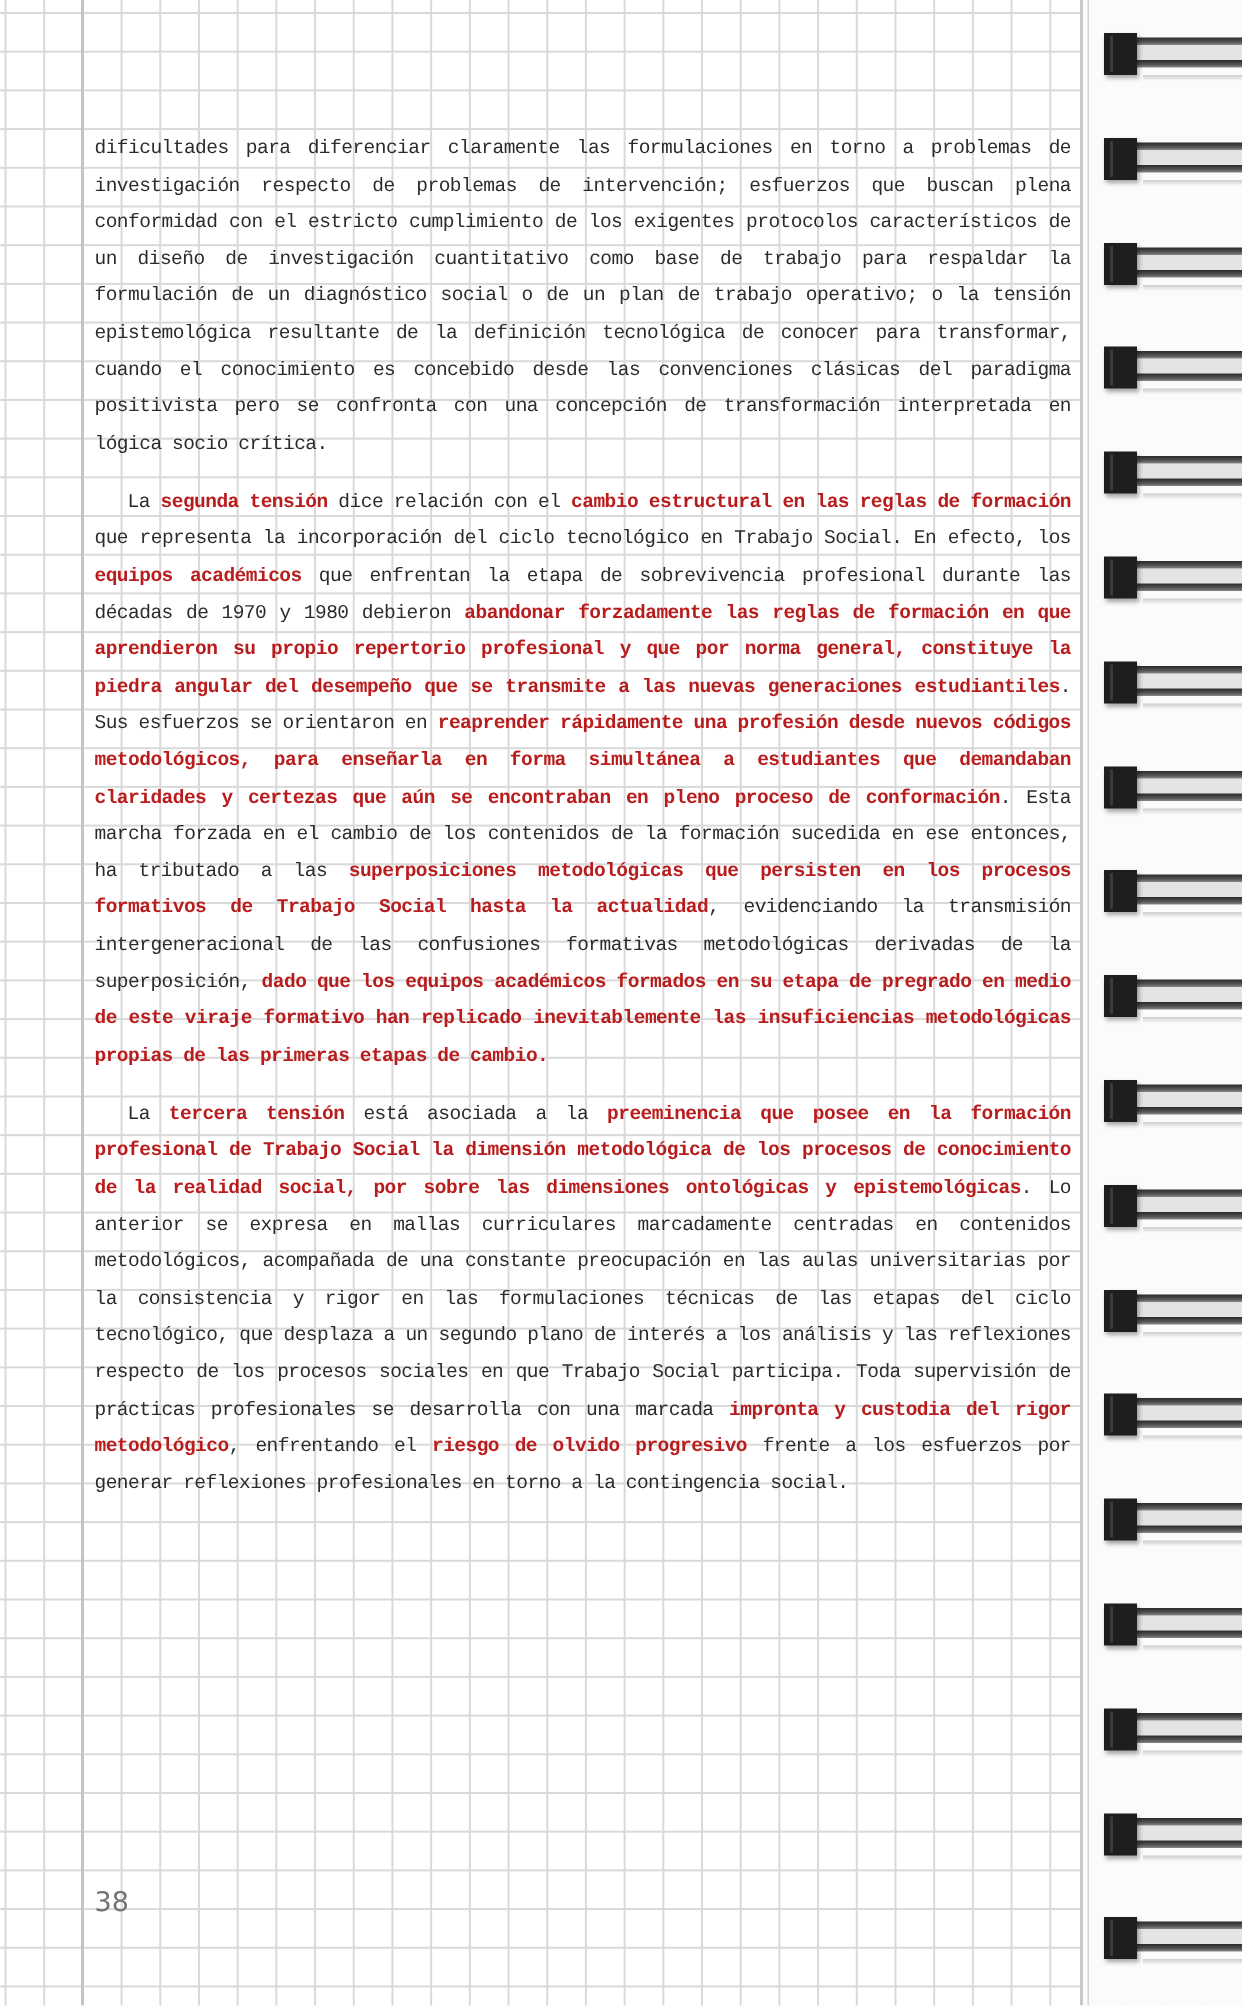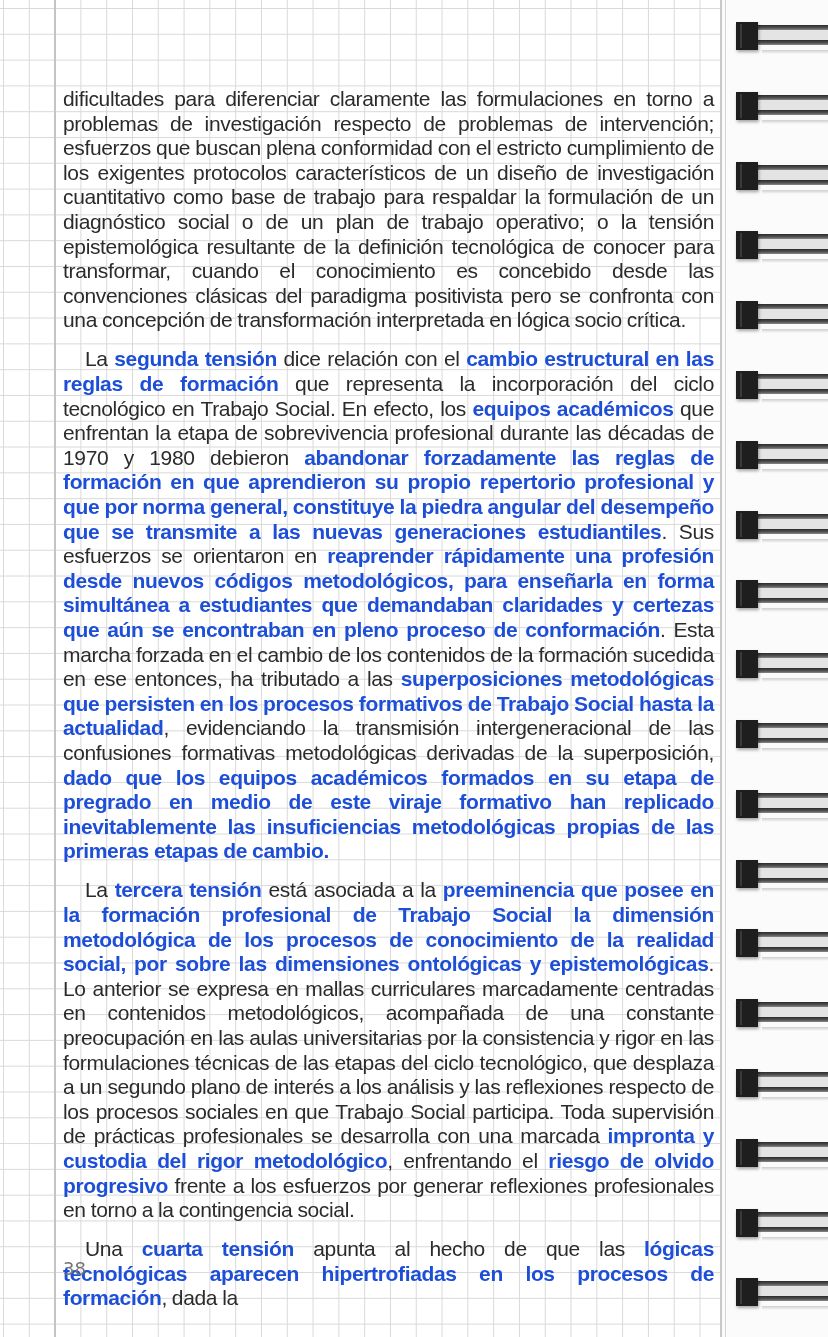--- a/index.html
+++ b/index.html
@@ -42,27 +42,27 @@
     .ring .wire.bot { top: 18px; }
     .ring .gap {
       position: absolute; left: 22px; right: 0; top: 8px; height: 10px; background: #e4e4e4;
     }
     .ring .shadow {
       position: absolute; left: 26px; right: 0; top: 28px; height: 4px;
       background: linear-gradient(to bottom, rgba(0,0,0,0.18), rgba(0,0,0,0));
     }
     .content {
       position: absolute; left: 63px; top: 87px; width: 651px;
-      font-family: Liberation Sans, sans-serif;
-      font-size: 21px; line-height: 24.6px; color: #2b2b2b;
+      font-family: Liberation Mono, monospace;
+      font-size: 13px; line-height: 24.6px; color: #2b2b2b;
       text-align: justify; letter-spacing: -0.35px; word-spacing: -0.5px;
     }
     .content p { margin: 0 0 14.5px 0; }
     .content p.indent { text-indent: 22px; }
-    .content b { font-weight: bold; color: #1d4ed8; }
+    .content b { font-weight: bold; color: #b91c1c; }
     .page-number {
       position: absolute; left: 63px; top: 1258px;
       font-family: "DejaVu Sans", sans-serif; font-size: 18px; color: #737373;
     }
   </style>
 </head>
 <body>
 
 <div class="left-margin-line"></div>
 <div class="right-strip"></div>
@@ -199,16 +199,15 @@
       <div class="wire bot"></div>
       <div class="block"></div>
       <div class="shadow"></div>
     </div>
   </div>
 
 <div class="content">
   <p><span>dificultades para diferenciar claramente las formulaciones en torno a problemas de investigación respecto de problemas de intervención; esfuerzos que buscan plena conformidad con el estricto cumplimiento de los exigentes protocolos característicos de un diseño de investigación cuantitativo como base de trabajo para respaldar la formulación de un diagnóstico social o de un plan de trabajo operativo; o la tensión epistemológica resultante de la definición tecnológica de conocer para transformar, cuando el conocimiento es concebido desde las convenciones clásicas del paradigma positivista pero se confronta con una concepción de transformación interpretada en lógica socio crítica.</span></p>
   <p class="indent"><span>La </span><b>segunda tensión</b><span> dice relación con el </span><b>cambio estructural en las reglas de formación</b><span> que representa la incorporación del ciclo tecnológico en Trabajo Social. En efecto, los </span><b>equipos académicos</b><span> que enfrentan la etapa de sobrevivencia profesional durante las décadas de 1970 y 1980 debieron </span><b>abandonar forzadamente las reglas de formación en que aprendieron su propio repertorio profesional y que por norma general, constituye la piedra angular del desempeño que se transmite a las nuevas generaciones estudiantiles</b><span>. Sus esfuerzos se orientaron en </span><b>reaprender rápidamente una profesión desde nuevos códigos metodológicos, para enseñarla en forma simultánea a estudiantes que demandaban claridades y certezas que aún se encontraban en pleno proceso de conformación</b><span>. Esta marcha forzada en el cambio de los contenidos de la formación sucedida en ese entonces, ha tributado a las </span><b>superposiciones metodológicas que persisten en los procesos formativos de Trabajo Social hasta la actualidad</b><span>, evidenciando la transmisión intergeneracional de las confusiones formativas metodológicas derivadas de la superposición, </span><b>dado que los equipos académicos formados en su etapa de pregrado en medio de este viraje formativo han replicado inevitablemente las insuficiencias metodológicas propias de las primeras etapas de cambio.</b></p>
   <p class="indent"><span>La </span><b>tercera tensión</b><span> está asociada a la </span><b>preeminencia que posee en la formación profesional de Trabajo Social la dimensión metodológica de los procesos de conocimiento de la realidad social, por sobre las dimensiones ontológicas y epistemológicas</b><span>. Lo anterior se expresa en mallas curriculares marcadamente centradas en contenidos metodológicos, acompañada de una constante preocupación en las aulas universitarias por la consistencia y rigor en las formulaciones técnicas de las etapas del ciclo tecnológico, que desplaza a un segundo plano de interés a los análisis y las reflexiones respecto de los procesos sociales en que Trabajo Social participa. Toda supervisión de prácticas profesionales se desarrolla con una marcada </span><b>impronta y custodia del rigor metodológico</b><span>, enfrentando el </span><b>riesgo de olvido progresivo</b><span> frente a los esfuerzos por generar reflexiones profesionales en torno a la contingencia social.</span></p>
-  <p class="indent"><span>Una </span><b>cuarta tensión</b><span> apunta al hecho de que las </span><b>lógicas tecnológicas aparecen hipertrofiadas en los procesos de formación</b><span>, dada la</span></p>
 </div>
 
 <div class="page-number">38</div>
 
 </body></html>

